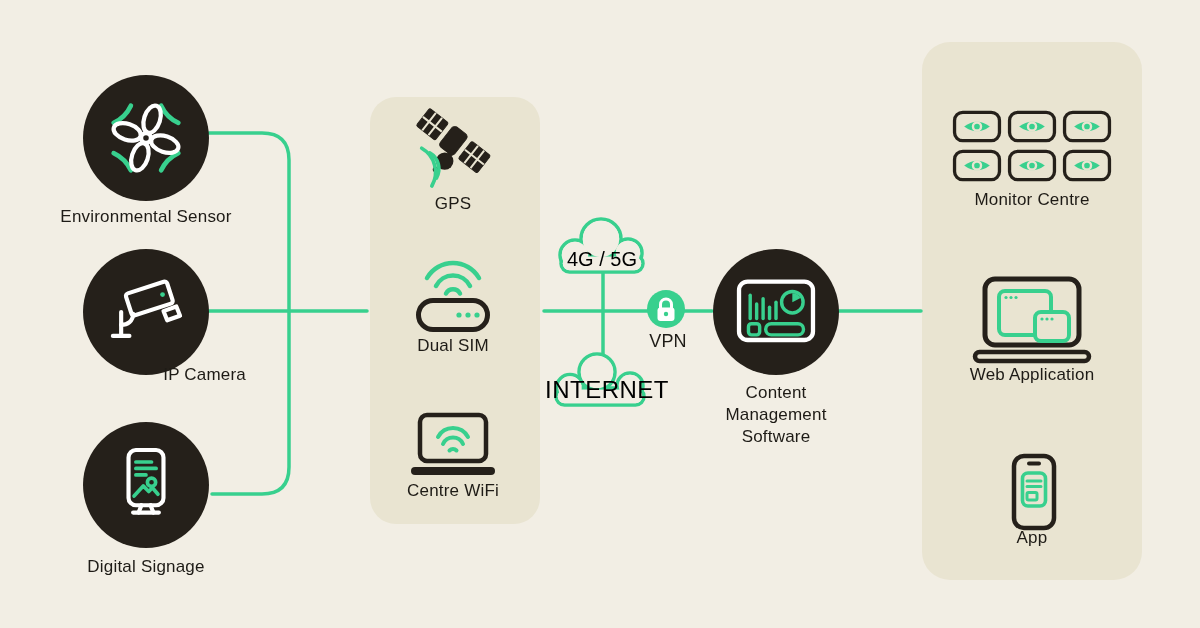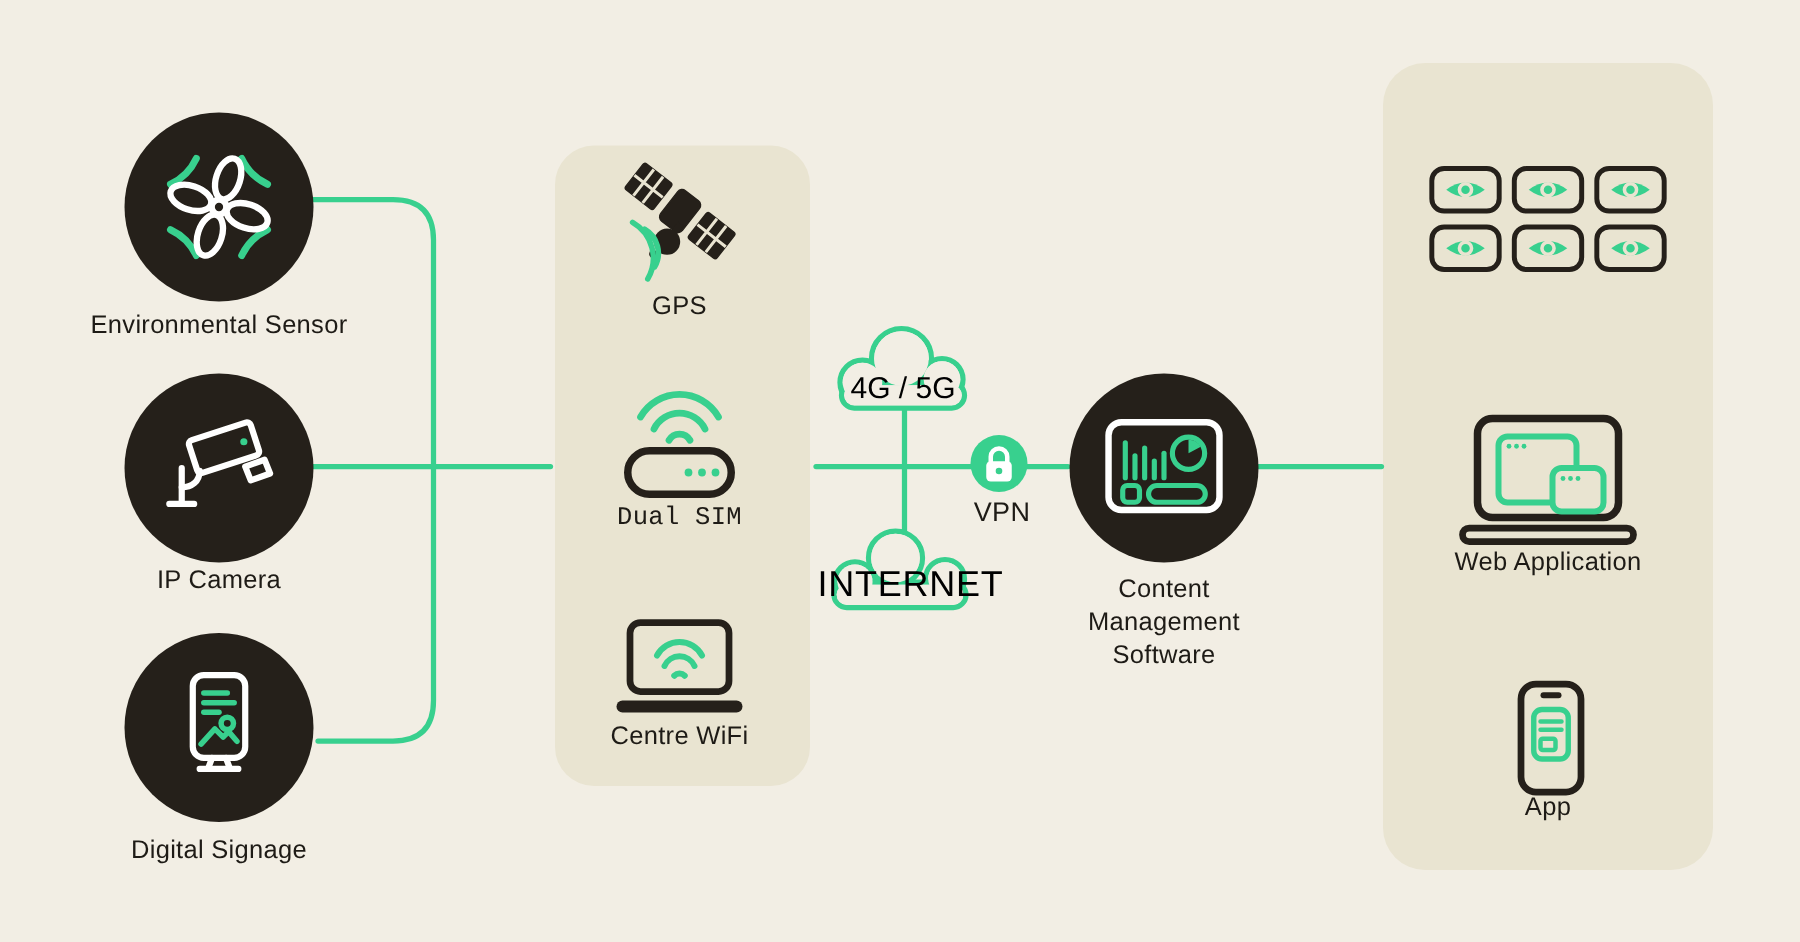--- a/index.html
+++ b/index.html
@@ -77,21 +77,21 @@
       <g stroke="#ffffff" stroke-width="4.5" fill="none" stroke-linejoin="round" stroke-linecap="round">
         <rect x="30" y="23" width="47" height="25" rx="3" transform="rotate(-18 53 35)"></rect>
         <path d="M69 49 l14 -5 4 10 -14 5 z"></path>
         <path d="M36 52 c0 8 -6 12 -13 12"></path>
         <path d="M23 50 v26"></path>
         <path d="M14 76 h18"></path>
       </g>
       <circle cx="68" cy="31" r="2.6" fill="#38d08e"></circle>
     </svg>
   </div>
-  <div class="lbl" style="left:46px;top:376px;width:200px;">IP Camera</div>
+  <div class="lbl" style="left:46px;top:364px;width:200px;text-align:right;">IP Camera</div>
 
   <div class="node-circle" style="left:83px;top:422px;">
     <svg width="92" height="92" viewBox="0 0 100 100">
       <g stroke="#ffffff" stroke-width="4.5" fill="none" stroke-linejoin="round" stroke-linecap="round">
         <rect x="31" y="12" width="38" height="60" rx="8"></rect>
         <path d="M42 80 L45 72 M58 80 L55 72"></path>
         <path d="M36 80 H64"></path>
       </g>
       <g stroke="#38d08e" stroke-width="4" fill="none" stroke-linecap="round" stroke-linejoin="round">
         <path d="M39 25 H56"></path>
@@ -132,21 +132,21 @@
       <path d="M22 32 A19 19 0 0 1 56 32"></path>
       <path d="M32 39.5 A8 8 0 0 1 46 39.5"></path>
     </g>
   </svg>
   <svg class="icon-abs" style="left:415px;top:297px;" width="76" height="36" viewBox="0 0 76 36">
     <rect x="3.5" y="3.5" width="69" height="29" rx="14.5" fill="none" stroke="#25201a" stroke-width="5"></rect>
     <circle cx="44" cy="18" r="2.6" fill="#38d08e"></circle>
     <circle cx="53" cy="18" r="2.6" fill="#38d08e"></circle>
     <circle cx="62" cy="18" r="2.6" fill="#38d08e"></circle>
   </svg>
-  <div class="lbl" style="left:385px;top:335px;width:136px;font-family:Liberation Mono, monospace;">Dual SIM</div>
+  <div class="lbl" style="left:385px;top:335px;width:136px;">Dual SIM</div>
 
   <svg class="icon-abs" style="left:403px;top:412px;" width="100" height="66" viewBox="0 0 100 66">
     <rect x="17" y="3" width="66" height="46" rx="7" fill="none" stroke="#25201a" stroke-width="4.5"></rect>
     <g fill="none" stroke="#38d08e" stroke-width="4" stroke-linecap="round">
       <path d="M35 25 A17 17 0 0 1 65 25"></path>
       <path d="M40 32 A11 11 0 0 1 60 32"></path>
       <path d="M46.5 38.5 A5 5 0 0 1 53.5 38.5"></path>
     </g>
     <rect x="8" y="55" width="84" height="8" rx="4" fill="#25201a"></rect>
   </svg>
@@ -240,20 +240,21 @@
         <rect x="2.5" y="2.5" width="49" height="31" rx="9" fill="none" stroke="#25201a" stroke-width="3.6"></rect>
         <path d="M13 18 Q27 7.5 41 18 Q27 28.5 13 18 Z" fill="#38d08e"></path>
         <circle cx="27" cy="18" r="4.4" fill="none" stroke="#e9e4d1" stroke-width="2.6"></circle>
       </svg>
     <svg width="50" height="33" viewBox="0 0 54 36">
         <rect x="2.5" y="2.5" width="49" height="31" rx="9" fill="none" stroke="#25201a" stroke-width="3.6"></rect>
         <path d="M13 18 Q27 7.5 41 18 Q27 28.5 13 18 Z" fill="#38d08e"></path>
         <circle cx="27" cy="18" r="4.4" fill="none" stroke="#e9e4d1" stroke-width="2.6"></circle>
       </svg>
   </div>
+  <div class="lbl" style="left:932px;top:189px;width:200px;">Monitor Centre</div>
 
   <svg class="icon-abs" style="left:972px;top:276px;" width="120" height="88" viewBox="0 0 120 88">
     <rect x="13" y="3" width="94" height="66" rx="10" fill="none" stroke="#25201a" stroke-width="5"></rect>
     <rect x="3" y="76" width="114" height="9" rx="4.5" fill="none" stroke="#25201a" stroke-width="4.5"></rect>
     <rect x="27" y="15" width="52" height="44" rx="6" fill="none" stroke="#38d08e" stroke-width="4"></rect>
     <circle cx="34" cy="21.5" r="1.6" fill="#38d08e"></circle>
       <circle cx="39" cy="21.5" r="1.6" fill="#38d08e"></circle>
       <circle cx="44" cy="21.5" r="1.6" fill="#38d08e"></circle>
     <rect x="63" y="36" width="34" height="29" rx="6" fill="#e9e4d1" stroke="#38d08e" stroke-width="4"></rect>
     <circle cx="70" cy="43" r="1.6" fill="#38d08e"></circle>

